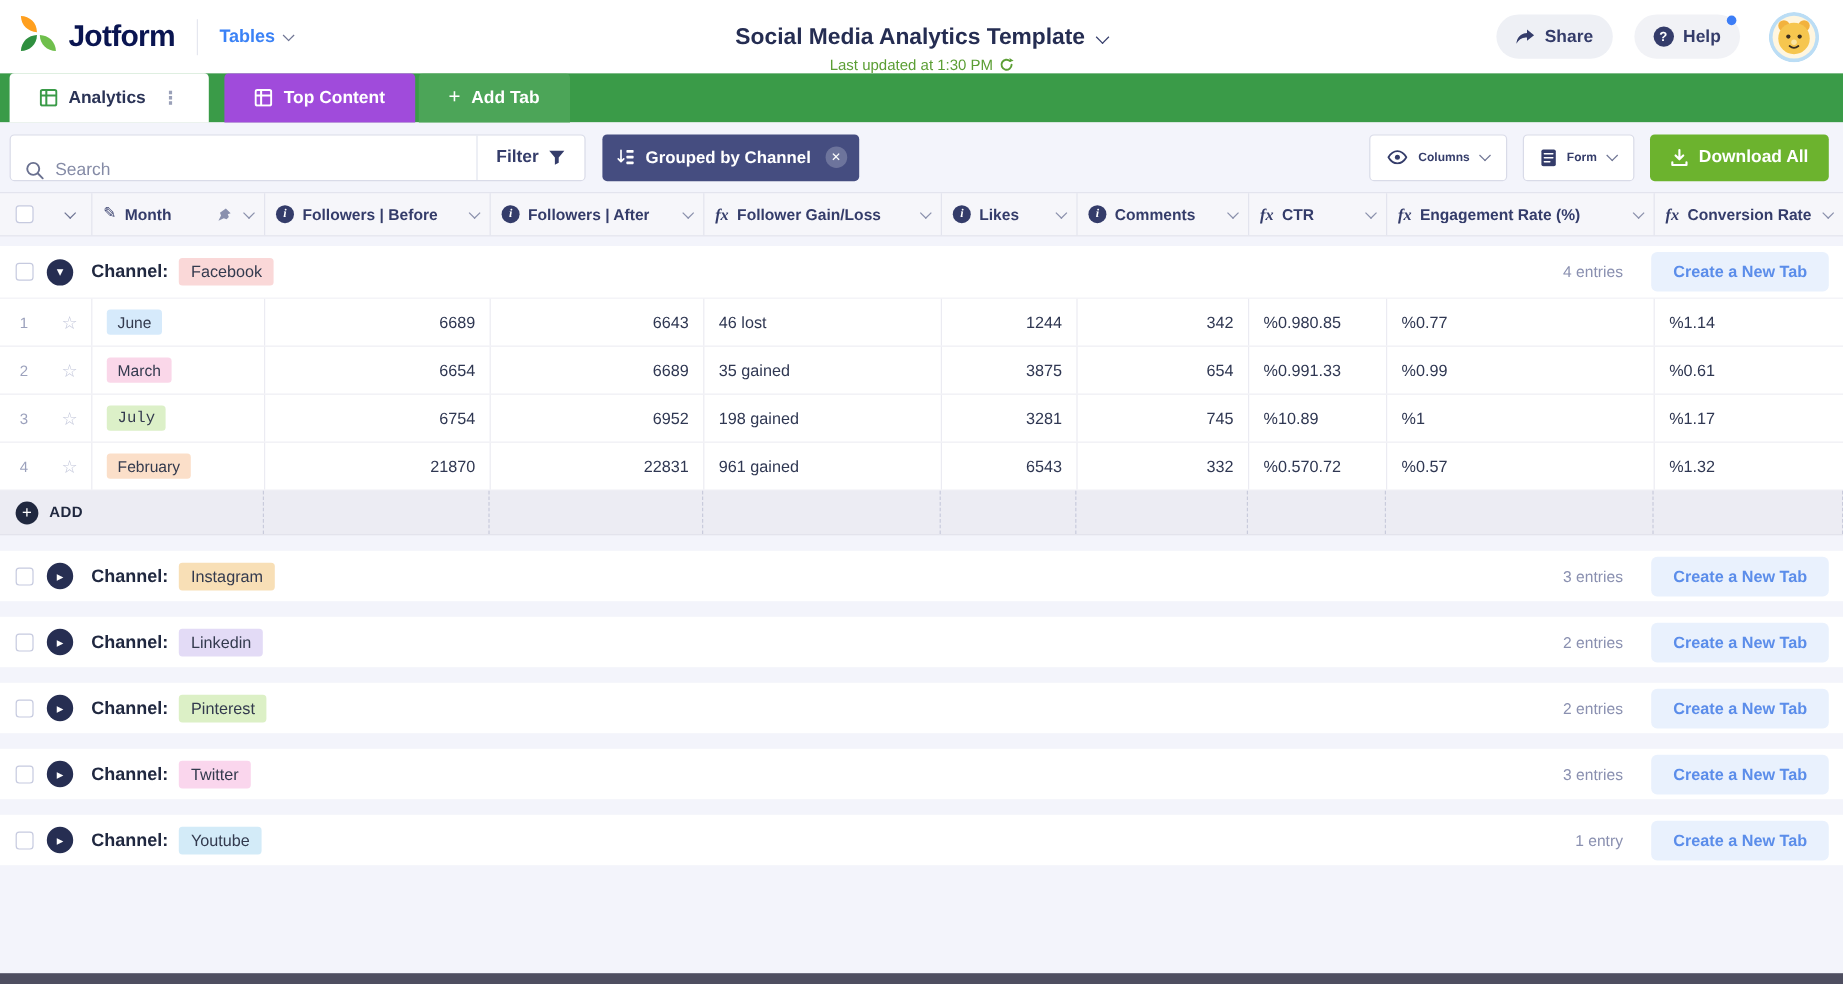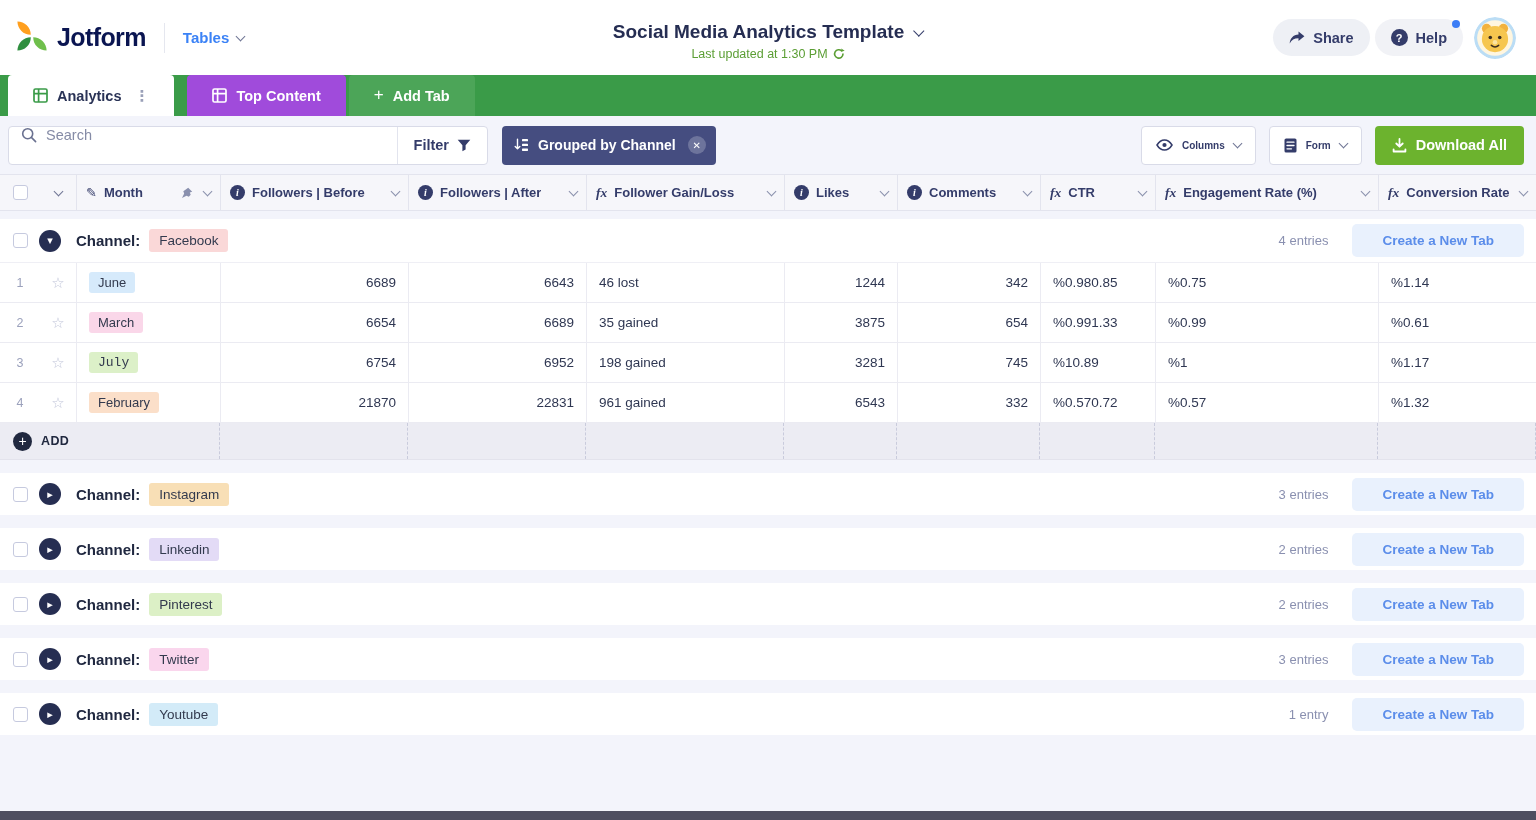--- a/index.html
+++ b/index.html
@@ -2,30 +2,30 @@
 <html><head>
 <meta charset="utf-8">
 <style>
 *{box-sizing:border-box;margin:0;padding:0}
 html,body{width:1536px;height:820px}
 body{font-family:"Liberation Sans",sans-serif;background:#F3F4FB;overflow:hidden;position:relative;color:#343C6A}
 button{font-family:inherit}
 .glyph{font-family:"DejaVu Sans",sans-serif}
 
 
-.topbar{height:75px;background:#fff;display:flex;align-items:center;position:relative;padding:0 20px 0 16px}
+.topbar{height:61px;background:#fff;display:flex;align-items:center;position:relative;padding:0 20px 0 16px}
 .brand{display:flex;align-items:center;gap:9px;cursor:pointer}
 .brand-text{font-size:25px;font-weight:800;color:#0A1551;letter-spacing:-0.6px}
 .v-divider{width:1px;height:30px;background:#E5E7EF;margin:0 18px}
 .tables-menu{display:flex;align-items:center;gap:8px;font-size:15px;font-weight:600;color:#3b82f6;background:none;border:none;cursor:pointer}
 .topbar-center{position:absolute;left:50%;top:21px;transform:translateX(-50%);text-align:center}
 .title-row{display:flex;align-items:center;gap:11px;justify-content:center}
 .page-title{font-size:19px;font-weight:700;color:#252D52;white-space:nowrap}
 .subtitle{margin-top:4px;font-size:12.5px;color:#5B9E34;display:flex;align-items:center;gap:5px;justify-content:center;font-weight:500}
-.topbar-right{margin-left:auto;display:flex;align-items:center;gap:5px}
+.topbar-right{margin-left:auto;display:flex;align-items:center;gap:18px}
 .pill{display:flex;align-items:center;gap:8px;background:#EEF0F5;border:none;border-radius:20px;height:37px;padding:0 16px;font-size:14.5px;font-weight:600;color:#343C6A;cursor:pointer}
 .help-pill{position:relative;background:#F1F2F6}
 .help-dot{position:absolute;top:1px;right:3px;width:8px;height:8px;border-radius:50%;background:#3C7DF6}
 .q-circle{width:17px;height:17px;border-radius:50%;background:#343C6A;color:#fff;font-size:11px;font-weight:700;display:flex;align-items:center;justify-content:center}
 .avatar{width:42px;height:42px;border-radius:50%;overflow:hidden;cursor:pointer;margin-left:6px;flex-shrink:0}
 
 
 .chev{display:inline-block;width:7px;height:7px;border-right:1.8px solid currentColor;border-bottom:1.8px solid currentColor;transform:rotate(45deg);margin-top:-3px;color:#6F7594;flex-shrink:0}
 .chev-title{width:8px;height:8px;color:#343C6A}
 
@@ -36,21 +36,21 @@
 .tab-active .tab-grid-icon{color:#3A9B48}
 .tab-dots{color:#9AA0B8;font-size:15px;margin-left:4px}
 .tab-purple{background:#A04BDB;color:#fff;margin-left:13px}
 .tab-purple .tab-grid-icon{color:#fff}
 .tab-add{background:#4CA558;color:#fff;margin-left:3px;font-weight:600}
 .tab-plus{font-size:17px;font-weight:400;margin-top:-2px}
 .tab-grid-icon{display:flex}
 
 
 .toolbar{height:58px;background:#F3F4FB;display:flex;align-items:center;padding:0 12px 0 8px}
-.searchbox{display:flex;align-items:flex-start;background:#fff;border:1px solid #D9DBE8;border-radius:4px;height:39px;width:480px}
+.searchbox{display:flex;align-items:flex-end;background:#fff;border:1px solid #D9DBE8;border-radius:4px;height:39px;width:480px}
 .s-icon{margin:0 9px 0 12px;display:flex}
 .searchbox input{flex:1;border:none;outline:none;font-size:14.5px;color:#343C6A;font-family:inherit;background:transparent;min-width:0}
 .searchbox input::placeholder{color:#858BA6}
 .filter-btn{display:flex;align-items:center;gap:8px;padding:0 16px;height:100%;border:none;border-left:1px solid #E2E4EE;background:transparent;font-size:14.5px;font-weight:600;color:#343C6A;cursor:pointer}
 .group-chip{display:flex;align-items:center;gap:9px;background:#454D80;color:#fff;height:39px;border-radius:4px;padding:0 10px 0 12px;margin-left:14px;font-size:14px;font-weight:600}
 .chip-close{width:18px;height:18px;border-radius:50%;background:rgba(255,255,255,.22);display:flex;align-items:center;justify-content:center;font-size:10px;cursor:pointer;margin-left:3px}
 .toolbar-right{margin-left:auto;display:flex;align-items:center;gap:13px}
 .tb-btn{display:flex;align-items:center;gap:9px;background:#fff;border:1px solid #D9DBE8;border-radius:4px;height:39px;padding:0 14px;font-size:10px;font-weight:600;color:#343C6A;cursor:pointer}
 .download-btn{display:flex;align-items:center;gap:9px;background:#6CB32E;border:none;border-radius:4px;height:39px;padding:0 17px;font-size:14.5px;font-weight:700;color:#fff;cursor:pointer}
 
@@ -77,21 +77,21 @@
 
 .groups{padding-top:8px}
 .group{margin-bottom:13px}
 .group-header{height:44px;background:#fff;display:flex;align-items:center;border-bottom:1px solid #EFEFF5}
 .group.collapsed .group-header{height:42px;border-bottom:none}
 .gh-check{margin-left:13px}
 .gh-toggle{width:22px;height:22px;border-radius:50%;background:#262E52;color:#fff;display:flex;align-items:center;justify-content:center;font-size:11px;margin-left:11px;cursor:pointer;flex-shrink:0}
 .gh-label{font-size:15px;font-weight:700;color:#202840;margin-left:15px}
 .gh-badge{margin-left:9px;padding:4px 10px;border-radius:3px;font-size:13.5px;color:#333A4E}
 .gh-entries{margin-left:auto;font-size:13px;color:#8A90B0}
-.create-tab-btn{margin:0 12px 0 24px;background:#E9F1FD;border:none;border-radius:5px;color:#5B8DEA;font-size:13.5px;font-weight:600;padding:9px 30px;cursor:pointer}
+.create-tab-btn{margin:0 12px 0 24px;background:#E9F1FD;border:none;border-radius:5px;color:#5B8DEA;font-size:13.5px;font-weight:600;padding:9px 18px;cursor:pointer}
 
 
 .trow{display:flex;height:40px;background:#fff;border-bottom:1px solid #EBEBF2}
 .rownum{width:40px;display:flex;align-items:center;justify-content:center;font-size:12.5px;color:#9BA1BC;flex-shrink:0}
 .rowstar{width:36px;display:flex;align-items:center;justify-content:center;font-size:15px;color:#C2C6DA;cursor:pointer;flex-shrink:0}
 .cell{display:flex;align-items:center;padding:0 12px;border-left:1px solid #EBEBF2;font-size:13.5px;color:#2F3752;flex-shrink:0;overflow:hidden;white-space:nowrap}
 .cell.num{justify-content:flex-end}
 .badge{padding:3px 9px;border-radius:3px;font-size:13px;color:#333A4E}
 
 
@@ -345,21 +345,21 @@
     <span class="rowstar glyph">☆</span>
   <div class="cell c0">
             <span class="badge" style="background: rgb(214, 234, 251);">June</span>
           </div>
           <div class="cell c1 num">6689</div>
           <div class="cell c2 num">6643</div>
           <div class="cell c3">46 lost</div>
           <div class="cell c4 num">1244</div>
           <div class="cell c5 num">342</div>
           <div class="cell c6">%0.980.85</div>
-          <div class="cell c7">%0.75</div>
+          <div class="cell c7">%0.77</div>
           <div class="cell c8">%1.14</div>
         </div>
         <div class="trow">
     <span class="rownum">2</span>
     <span class="rowstar glyph">☆</span>
   <div class="cell c0">
             <span class="badge" style="background: rgb(250, 215, 233);">March</span>
           </div>
           <div class="cell c1 num">6654</div>
           <div class="cell c2 num">6689</div>

